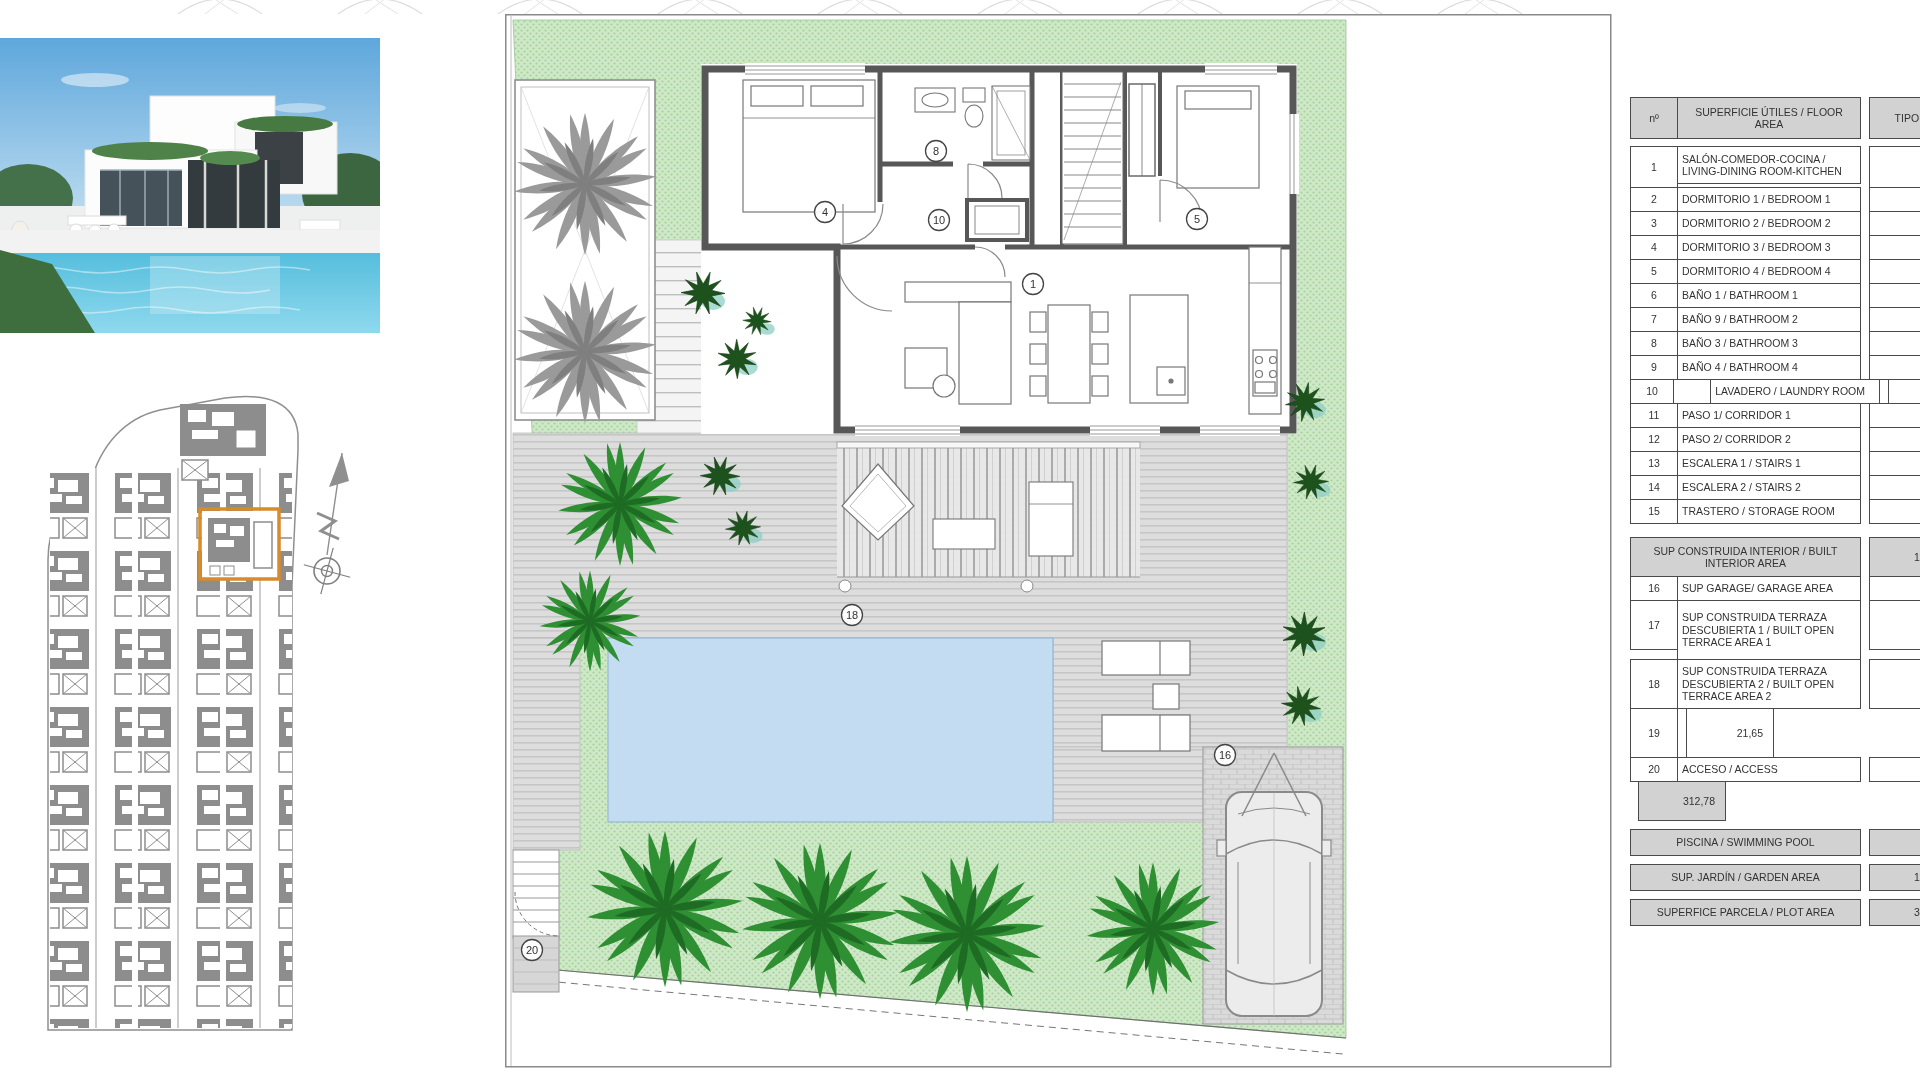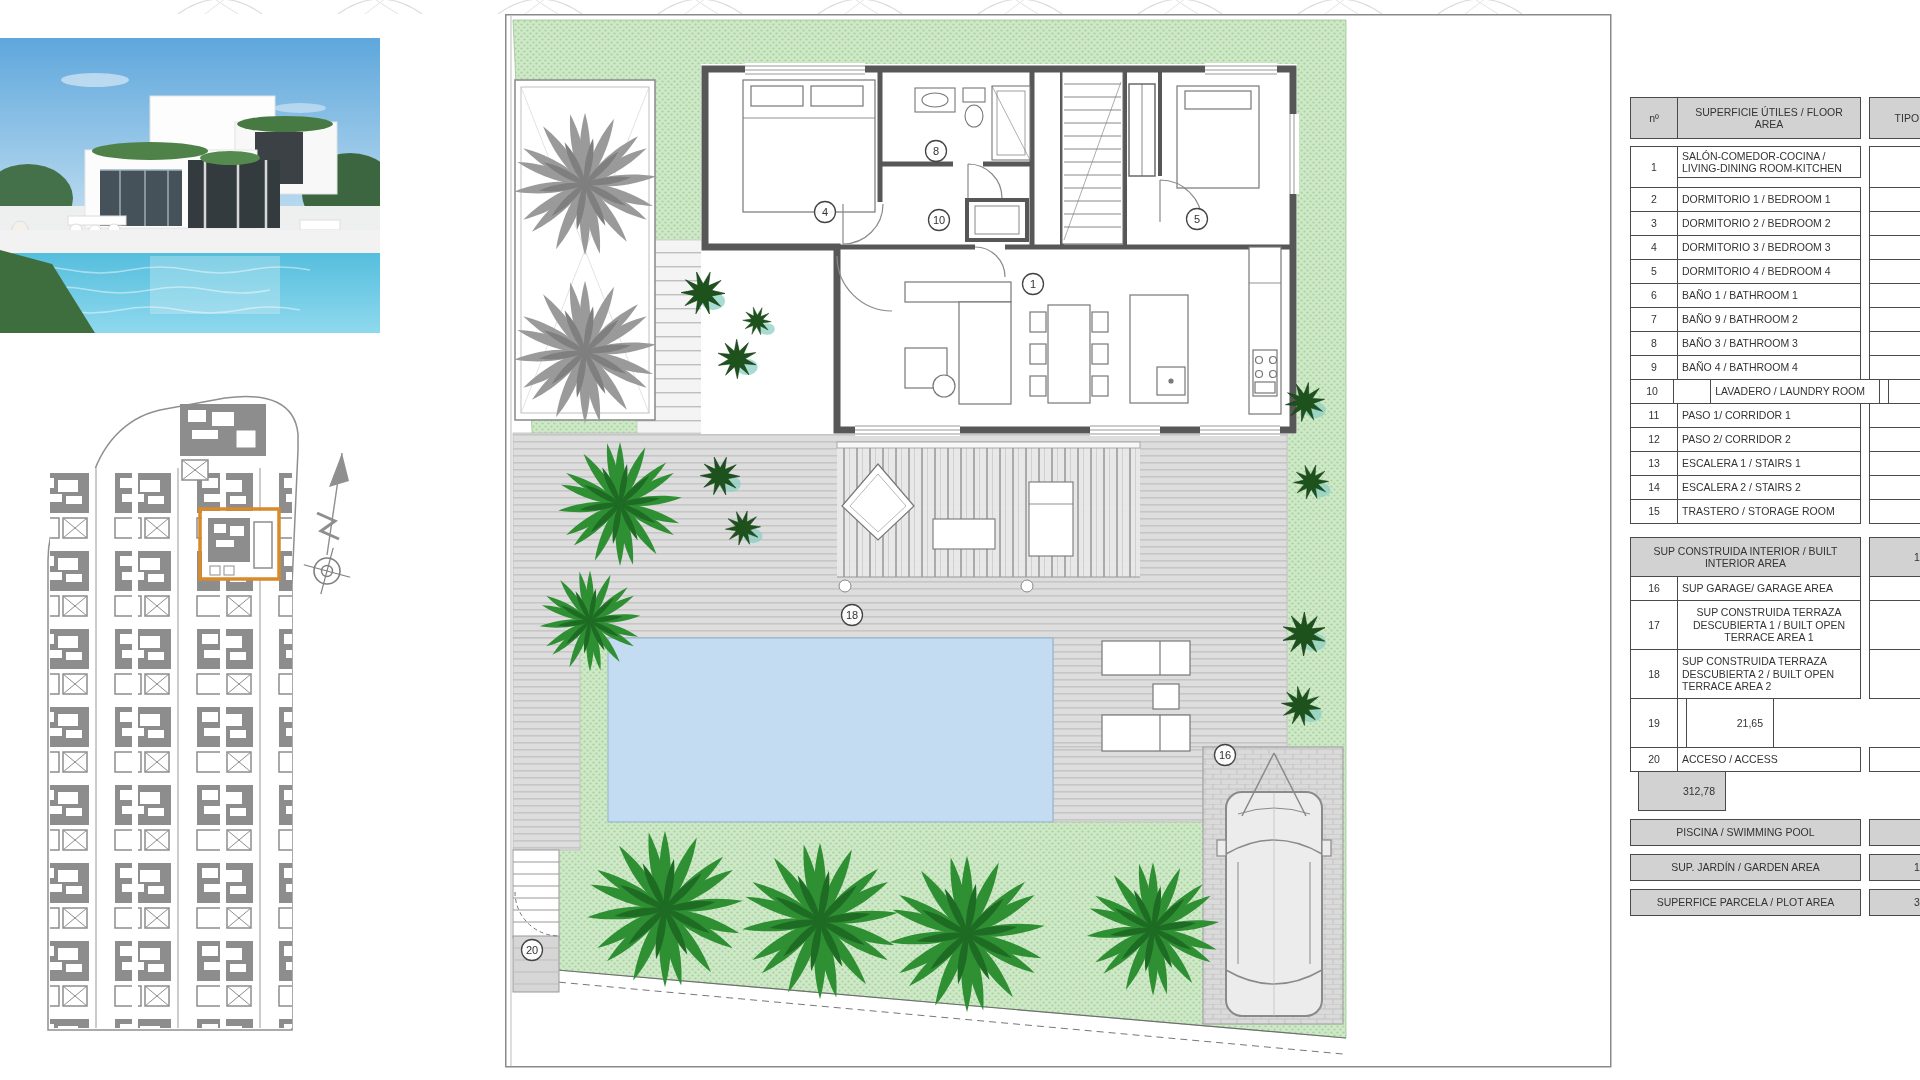--- a/index.html
+++ b/index.html
@@ -652,21 +652,21 @@
 <div class="abs" id="area-table">
   <div class="t-row t-head">
     <div class="t-cell t-num" style="height:42px">nº</div>
     <div class="t-cell t-lbl" style="height:42px">SUPERFICIE ÚTILES / FLOOR AREA</div>
     <div class="t-cell t-val" style="height:42px">TIPO 2-</div>
   </div>
   <div id="table-body">
       <div class="t-gap" style="height: 8px;"></div>
       <div class="t-row">
         <div class="t-cell t-num" style="height: 42px;">1</div>
-        <div class="t-cell t-lbl" style="height: 32px;">SALÓN-COMEDOR-COCINA / LIVING-DINING ROOM-KITCHEN</div>
+        <div class="t-cell t-lbl" style="height: 38px;">SALÓN-COMEDOR-COCINA / LIVING-DINING ROOM-KITCHEN</div>
         <div class="t-cell t-val" style="height: 42px;">31,15</div>
       </div>
       <div class="t-row">
         <div class="t-cell t-num" style="height: 25px;">2</div>
         <div class="t-cell t-lbl" style="height: 25px;">DORMITORIO 1 / BEDROOM 1</div>
         <div class="t-cell t-val" style="height: 25px;">11,40</div>
       </div>
       <div class="t-row">
         <div class="t-cell t-num" style="height: 25px;">3</div>
         <div class="t-cell t-lbl" style="height: 25px;">DORMITORIO 2 / BEDROOM 2</div>
@@ -737,21 +737,21 @@
         <div class="t-cell t-merged" style="height: 40px;">SUP CONSTRUIDA INTERIOR / BUILT INTERIOR AREA</div>
         <div class="t-cell t-val" style="height: 40px;">170,13</div>
       </div>
       <div class="t-row">
         <div class="t-cell t-num" style="height: 25px;">16</div>
         <div class="t-cell t-lbl" style="height: 25px;">SUP GARAGE/ GARAGE AREA</div>
         <div class="t-cell t-val" style="height: 25px;">17,05</div>
       </div>
       <div class="t-row">
         <div class="t-cell t-num" style="height: 50px;">17</div>
-        <div class="t-cell t-lbl" style="height: 50px; text-align: center;">SUP CONSTRUIDA TERRAZA DESCUBIERTA 1 / BUILT OPEN TERRACE AREA 1</div>
+        <div class="t-cell t-lbl" style="height: 60px;">SUP CONSTRUIDA TERRAZA DESCUBIERTA 1 / BUILT OPEN TERRACE AREA 1</div>
         <div class="t-cell t-val" style="height: 50px;">28,35</div>
       </div>
       <div class="t-row">
         <div class="t-cell t-num" style="height: 50px;">18</div>
         <div class="t-cell t-lbl" style="height: 50px;">SUP CONSTRUIDA TERRAZA DESCUBIERTA 2 / BUILT OPEN TERRACE AREA 2</div>
         <div class="t-cell t-val" style="height: 50px;">71,15</div>
       </div>
       <div class="t-row">
         <div class="t-cell t-num" style="height: 50px;">19</div>
         <div class="t-cell t-val" style="height: 50px;">21,65</div>

